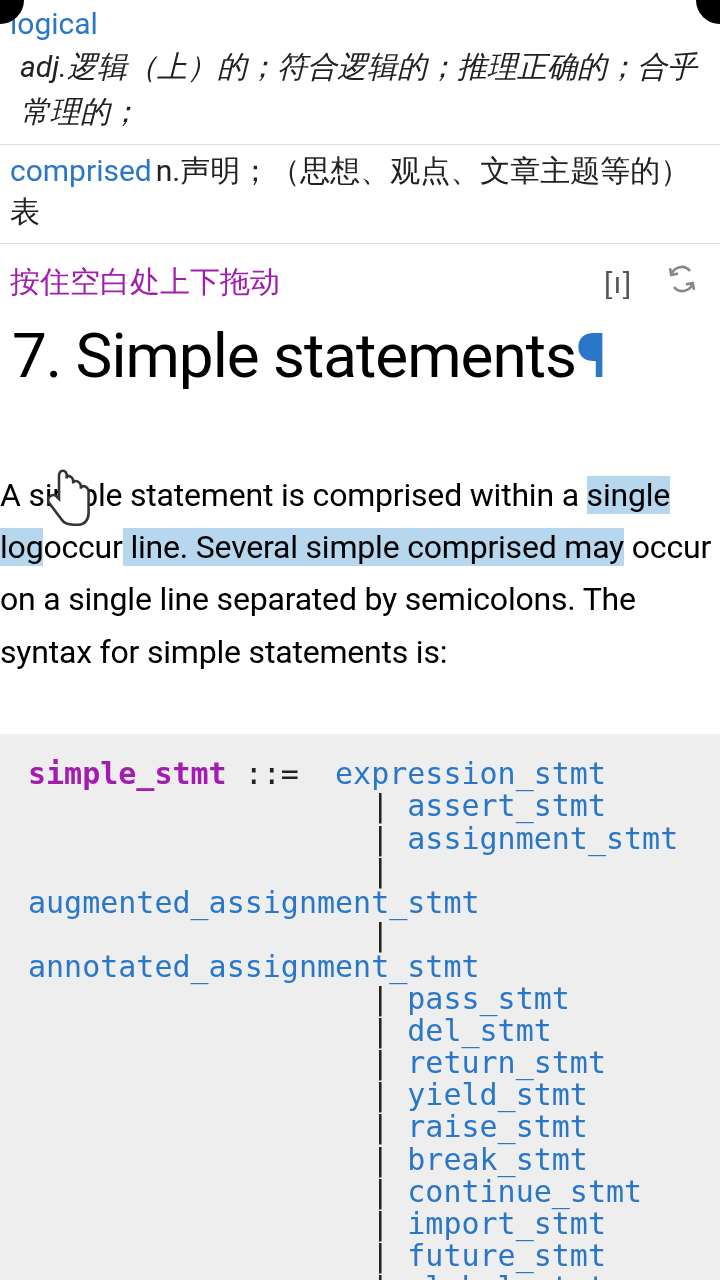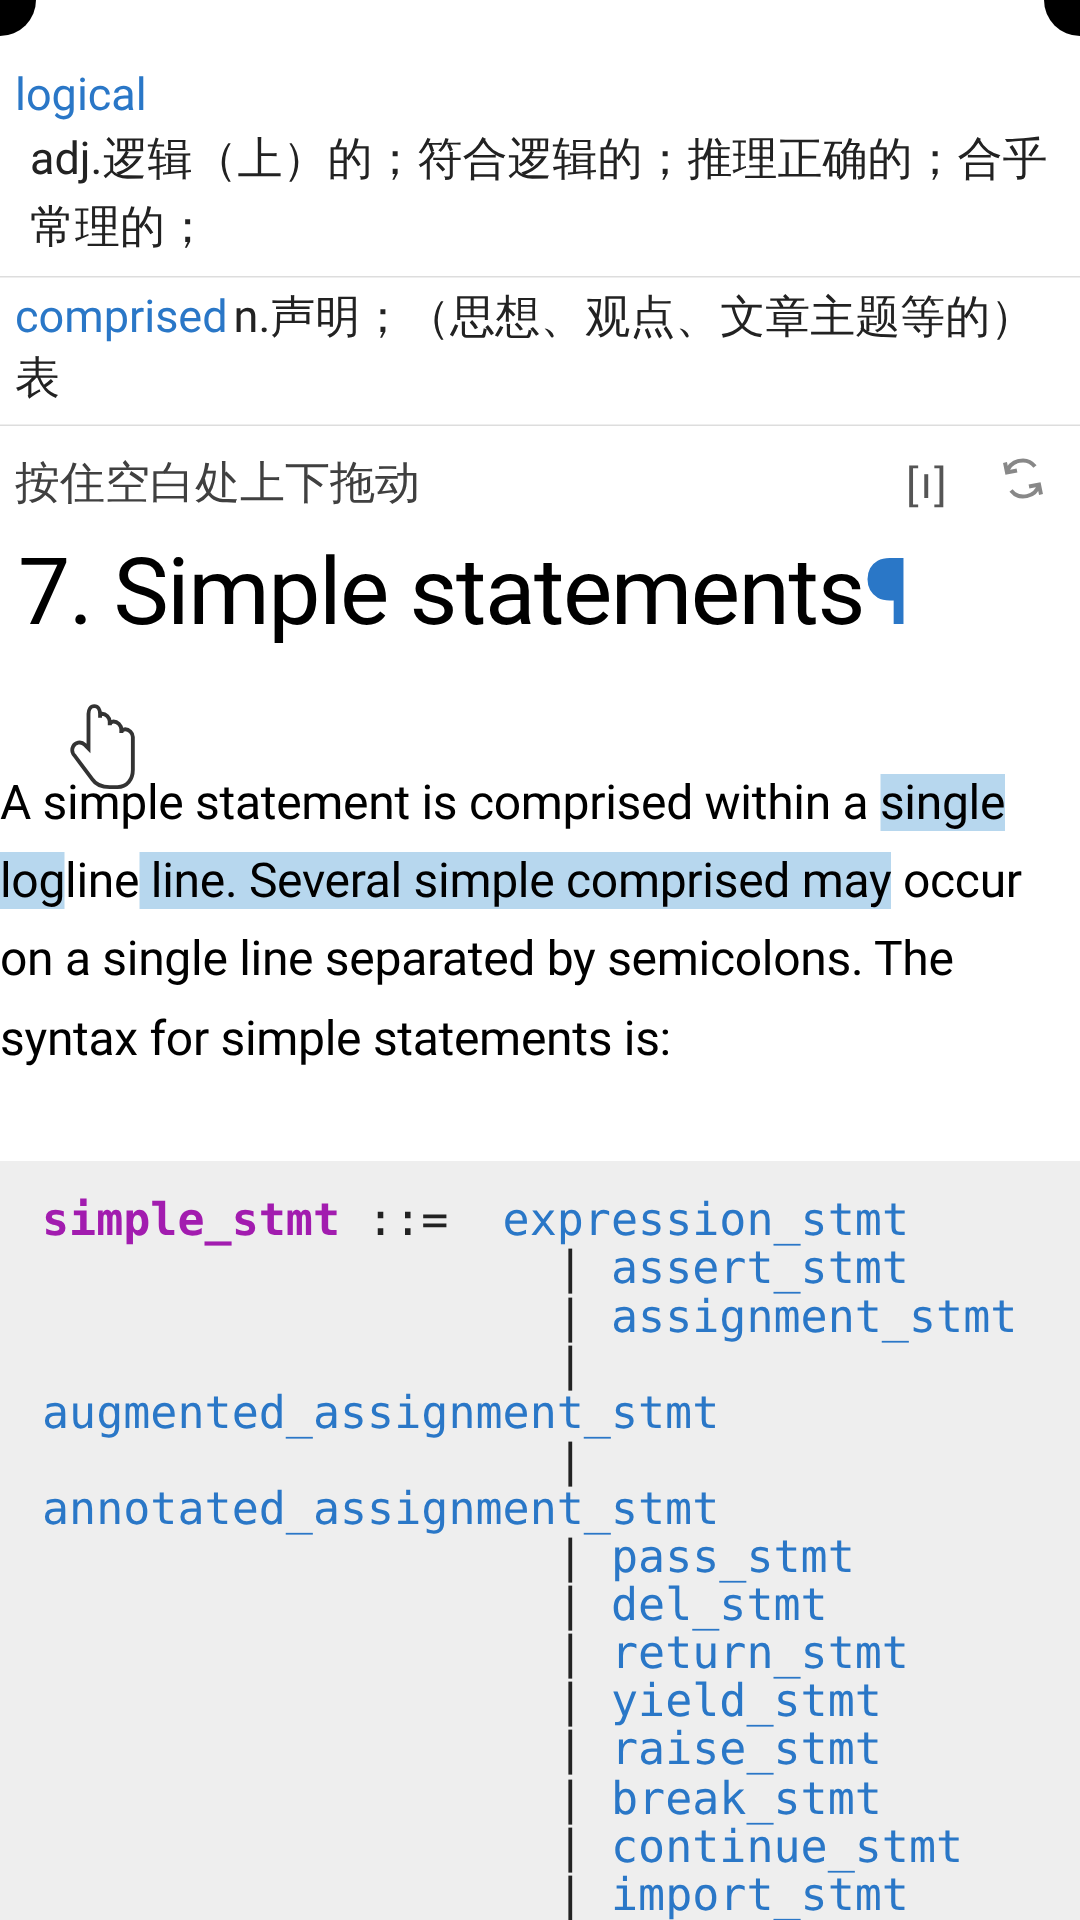--- a/index.html
+++ b/index.html
@@ -16,43 +16,43 @@
   }
   .dict-entry {
     padding: 6px 10px 10px 10px;
     border-bottom: 1px solid #ddd;
   }
   .dict-entry:last-child { border-bottom: none; }
   .dict-word {
     color: #2a77c7;
     font-size: 30px;
     line-height: 1.2;
-    margin-top: 40px;
   }
   .dict-def {
     color: #222;
     font-size: 30px;
     line-height: 1.5;
     margin-top: 2px;
     padding-left: 10px;
+    font-style: italic;
   }
   .dict-entry.inline .dict-word,
   .dict-entry.inline .dict-def-inline {
     display: inline;
     font-size: 30px;
   }
   .dict-entry.inline .dict-def-inline { color: #222; }
   .toolbar {
     display: flex;
     align-items: center;
     justify-content: space-between;
     padding: 18px 22px 8px 10px;
   }
   .toolbar-hint {
-    color: #404040;
+    color: #a21caf;
     font-size: 30px;
   }
   .toolbar-icons {
     display: flex;
     gap: 34px;
     align-items: center;
     color: #555;
     font-size: 30px;
     font-family: "Consolas", monospace;
   }
@@ -147,21 +147,21 @@
     </span>
   </div>
 </div>
 
 <div class="content">
   <h1 class="page-title">
     <span>7.</span>
     <span>Simple statements</span><span class="pilcrow">¶</span>
   </h1>
 
-  <p class="paragraph"><span>A simple statement is comprised within a </span><span class="highlight">single log</span><span>line</span><span class="highlight"> line. Several simple comprised may</span><span> occur on a single line separated by semicolons. The syntax for simple statements is:</span></p>
+  <p class="paragraph"><span>A simple statement is comprised within a </span><span class="highlight">single log</span><span>occur</span><span class="highlight"> line. Several simple comprised may</span><span> occur on a single line separated by semicolons. The syntax for simple statements is:</span></p>
 
   <div class="code-block"><span class="kw">simple_stmt</span><span> ::=  </span><span class="tok">expression_stmt</span>
                    | <span class="tok">assert_stmt</span>
                    | <span class="tok">assignment_stmt</span>
                    | 
 <span class="tok">augmented_assignment_stmt</span>
                    | 
 <span class="tok">annotated_assignment_stmt</span>
                    | <span class="tok">pass_stmt</span>
                    | <span class="tok">del_stmt</span>

